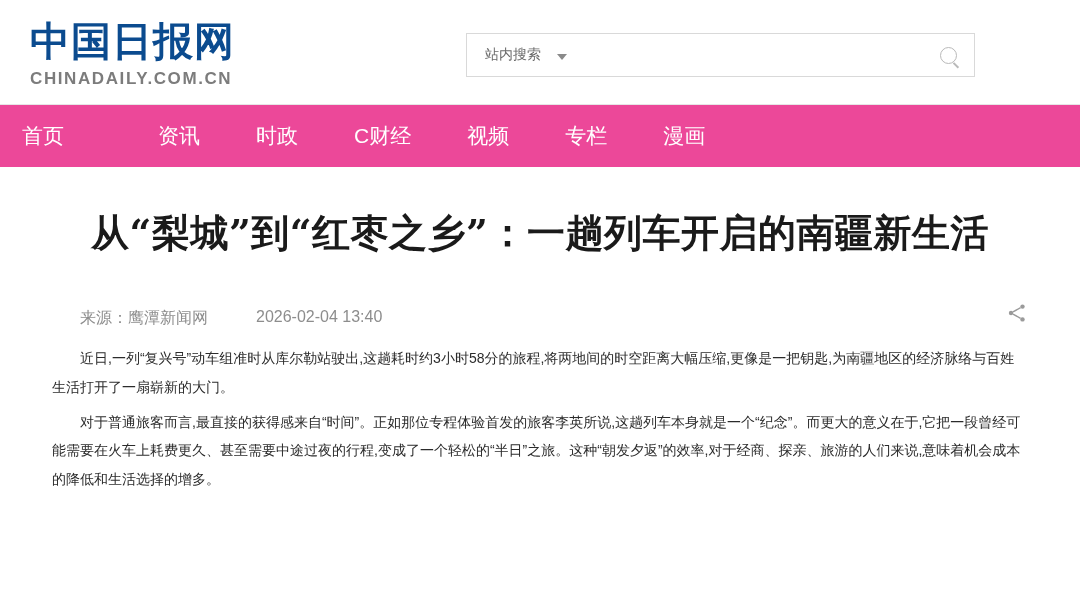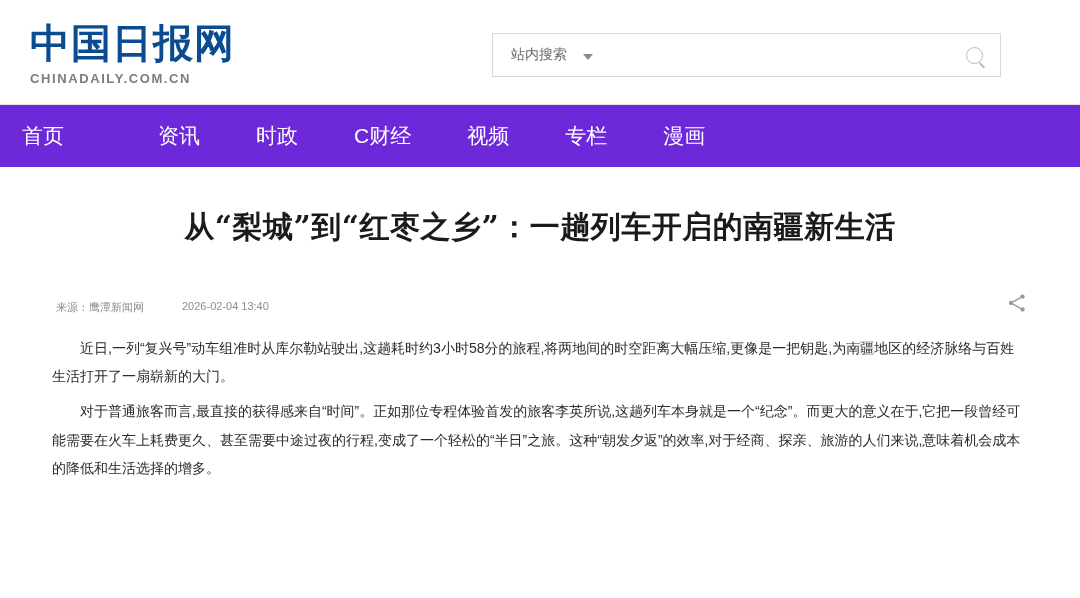--- a/index.html
+++ b/index.html
@@ -25,29 +25,29 @@
     font-family: "DejaVu Serif", serif;
     font-weight: bold;
     font-size: 40px;
     letter-spacing: 1px;
     color: #0b4b8f;
     line-height: 1.05;
     white-space: nowrap;
   }
   .logo-en {
     margin-top: 7px;
-    font-size: 13px;
+    font-size: 17px;
     font-weight: bold;
     letter-spacing: 1.6px;
     color: #7c7c7c;
     font-family: "Liberation Sans", sans-serif;
   }
   .search-wrap {
     position: absolute;
-    left: 492px;
+    left: 466px;
     top: 33px;
     width: 509px;
     height: 44px;
     border: 1px solid #d9d9d9;
     background: #fff;
     display: flex;
     align-items: center;
   }
   .search-select {
     display: flex;
@@ -94,21 +94,21 @@
     position: absolute;
     width: 1.6px; height: 7px;
     background: #b9b9b9;
     right: -1px; bottom: -6px;
     transform: rotate(-45deg);
   }
 
   
   .nav {
     height: 62px;
-    background: #6d28d9;
+    background: #ec4899;
     display: flex;
     align-items: center;
     padding-left: 22px;
     gap: 0;
   }
   .nav a {
     color: #ffffff;
     text-decoration: none;
     font-size: 21px;
     padding: 0 28px;
@@ -117,40 +117,41 @@
     font-family: "Liberation Sans", sans-serif;
   }
   .nav a:first-child { padding-left: 0; padding-right: 66px; }
 
   
   .article { padding: 0 52px; }
   .headline {
     margin: 40px 0 0 0;
     font-family: "DejaVu Serif", serif;
     font-weight: bold;
-    font-size: 30px;
+    font-size: 38px;
     color: #1a1a1a;
     letter-spacing: 0.5px;
     line-height: 1.35;
     text-align: center;
     padding: 0 8px;
   }
   .meta-row {
     margin-top: 48px;
     display: flex;
     align-items: center;
     position: relative;
     height: 24px;
   }
   .meta {
-    font-size: 11px;
+    font-size: 16px;
     color: #8d8d8d;
     display: flex;
-    gap: 38px;
+    gap: 48px;
     padding-left: 4px;
+    margin-left: 24px;
   }
   .share {
     position: absolute;
     right: 0;
     top: -2px;
     width: 22px; height: 22px;
     cursor: pointer;
   }
   .body-text {
     margin-top: 14px;

